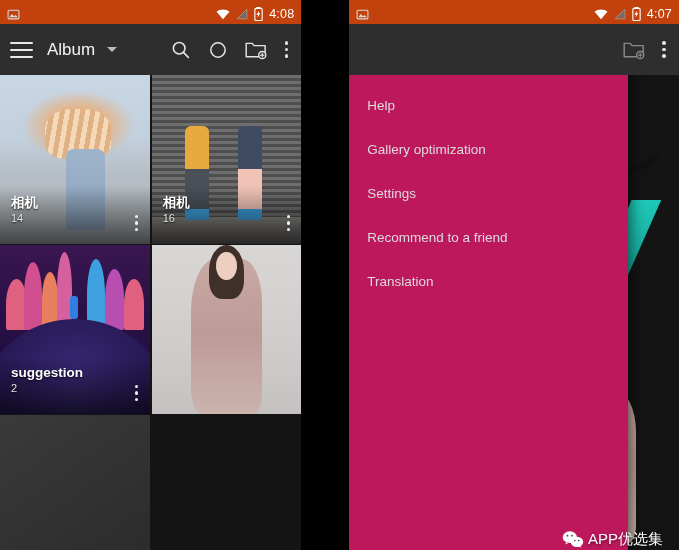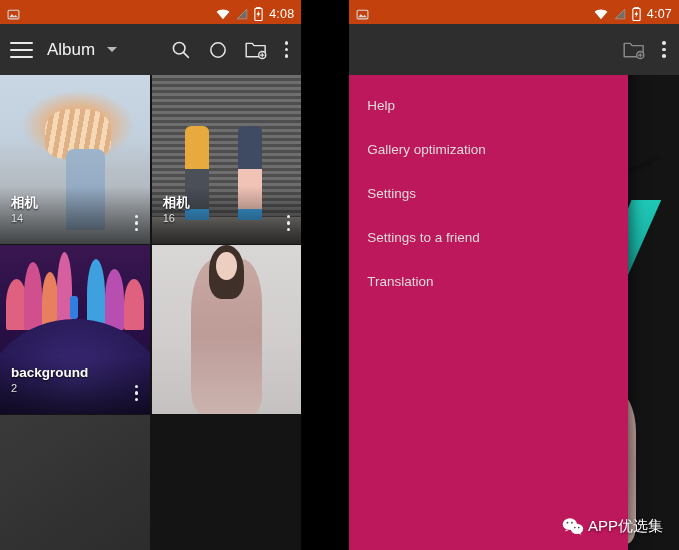--- a/index.html
+++ b/index.html
@@ -97,21 +97,21 @@
   .drawer{position:absolute;left:0;top:0;width:279px;height:550px;background:#be185d;z-index:25;
      box-shadow:3px 0 14px rgba(0,0,0,.55);}
   .drawer-header{height:75px;background:#343434;display:flex;align-items:center;padding:0 14px;box-sizing:border-box;
      border-bottom:1px solid #454545;}
   .brand{color:#fff;font-size:19px;font-weight:bold;letter-spacing:1.6px;}
   .premium{margin-left:auto;display:flex;align-items:center;gap:6px;background:#f2b820;color:#fff;
      font-size:11.5px;padding:5px 10px 5px 7px;border-radius:3px;white-space:nowrap;}
   .menu{padding-top:8px;}
   .mi{height:44px;display:flex;align-items:center;padding:0 18px;color:#dcdcdc;font-size:13.5px;}
 
-  .wechat-wm{position:absolute;right:16px;bottom:14px;z-index:60;display:flex;align-items:center;gap:4px;}
+  .wechat-wm{position:absolute;right:16px;bottom:1px;z-index:60;display:flex;align-items:center;gap:4px;}
   .wechat-wm .txt{color:#fff;font-size:15px;text-shadow:0 1px 3px rgba(0,0,0,.6);}
 </style>
 </head>
 <body>
 
 <div class="stage">
 
   <div class="panel left">
 
     <div class="statusbar">
@@ -209,21 +209,21 @@
           <div class="f" style="left:28%;width:11%;height:34%;background:#e87f5f;"></div>
           <div class="f" style="left:38%;width:10%;height:46%;background:#d65fa0;"></div>
           <div class="f" style="left:58%;width:12%;height:42%;background:#3fa0e0;"></div>
           <div class="f" style="left:70%;width:13%;height:36%;background:#b84fb0;"></div>
           <div class="f" style="left:83%;width:13%;height:30%;background:#e0607f;"></div>
           <div class="hill"></div>
             <div class="fig"></div>
         </div>
         <div class="scrim"></div>
         <div class="meta">
-          <div class="tname">background</div>
+          <div class="tname">suggestion</div>
           <div class="tcount">2</div>
         </div>
         <div class="tdots">
             <b></b>
             <b></b>
             <b></b>
           </div>
       </div>
 
       <div class="tile">
@@ -336,21 +336,21 @@
         <div class="mi">
             <span>Help</span>
           </div>
         <div class="mi">
             <span>Gallery optimization</span>
           </div>
         <div class="mi">
             <span>Settings</span>
           </div>
         <div class="mi">
-            <span>Settings to a friend</span>
+            <span>Recommend to a friend</span>
           </div>
         <div class="mi">
             <span>Translation</span>
           </div>
       </div>
     </div>
 
     <div class="wechat-wm">
       <svg width="22" height="19" viewBox="0 0 28 24">
         <ellipse cx="10" cy="9" rx="9" ry="7.6" fill="#fff"></ellipse>

